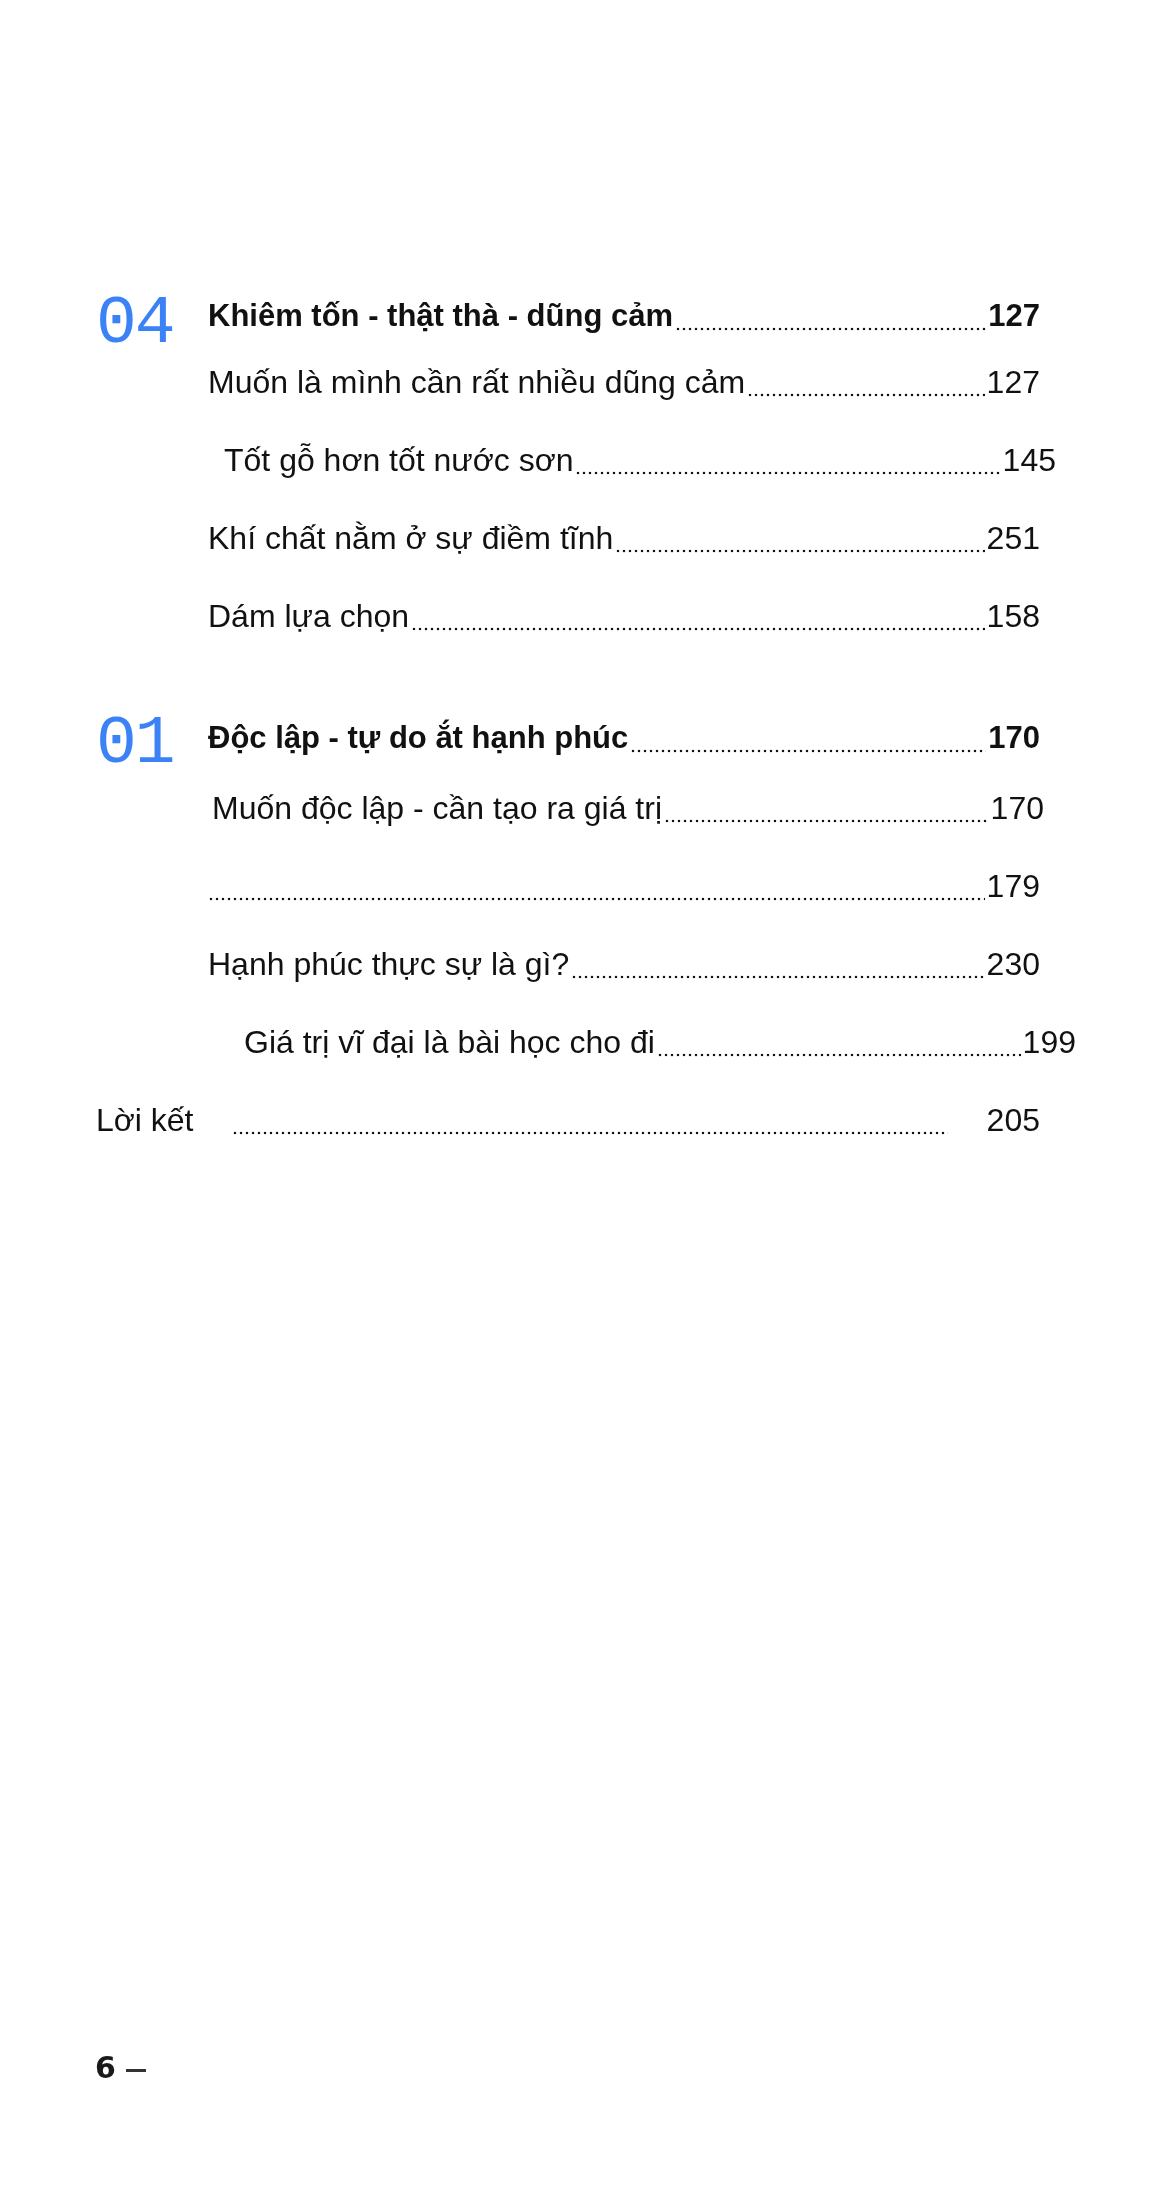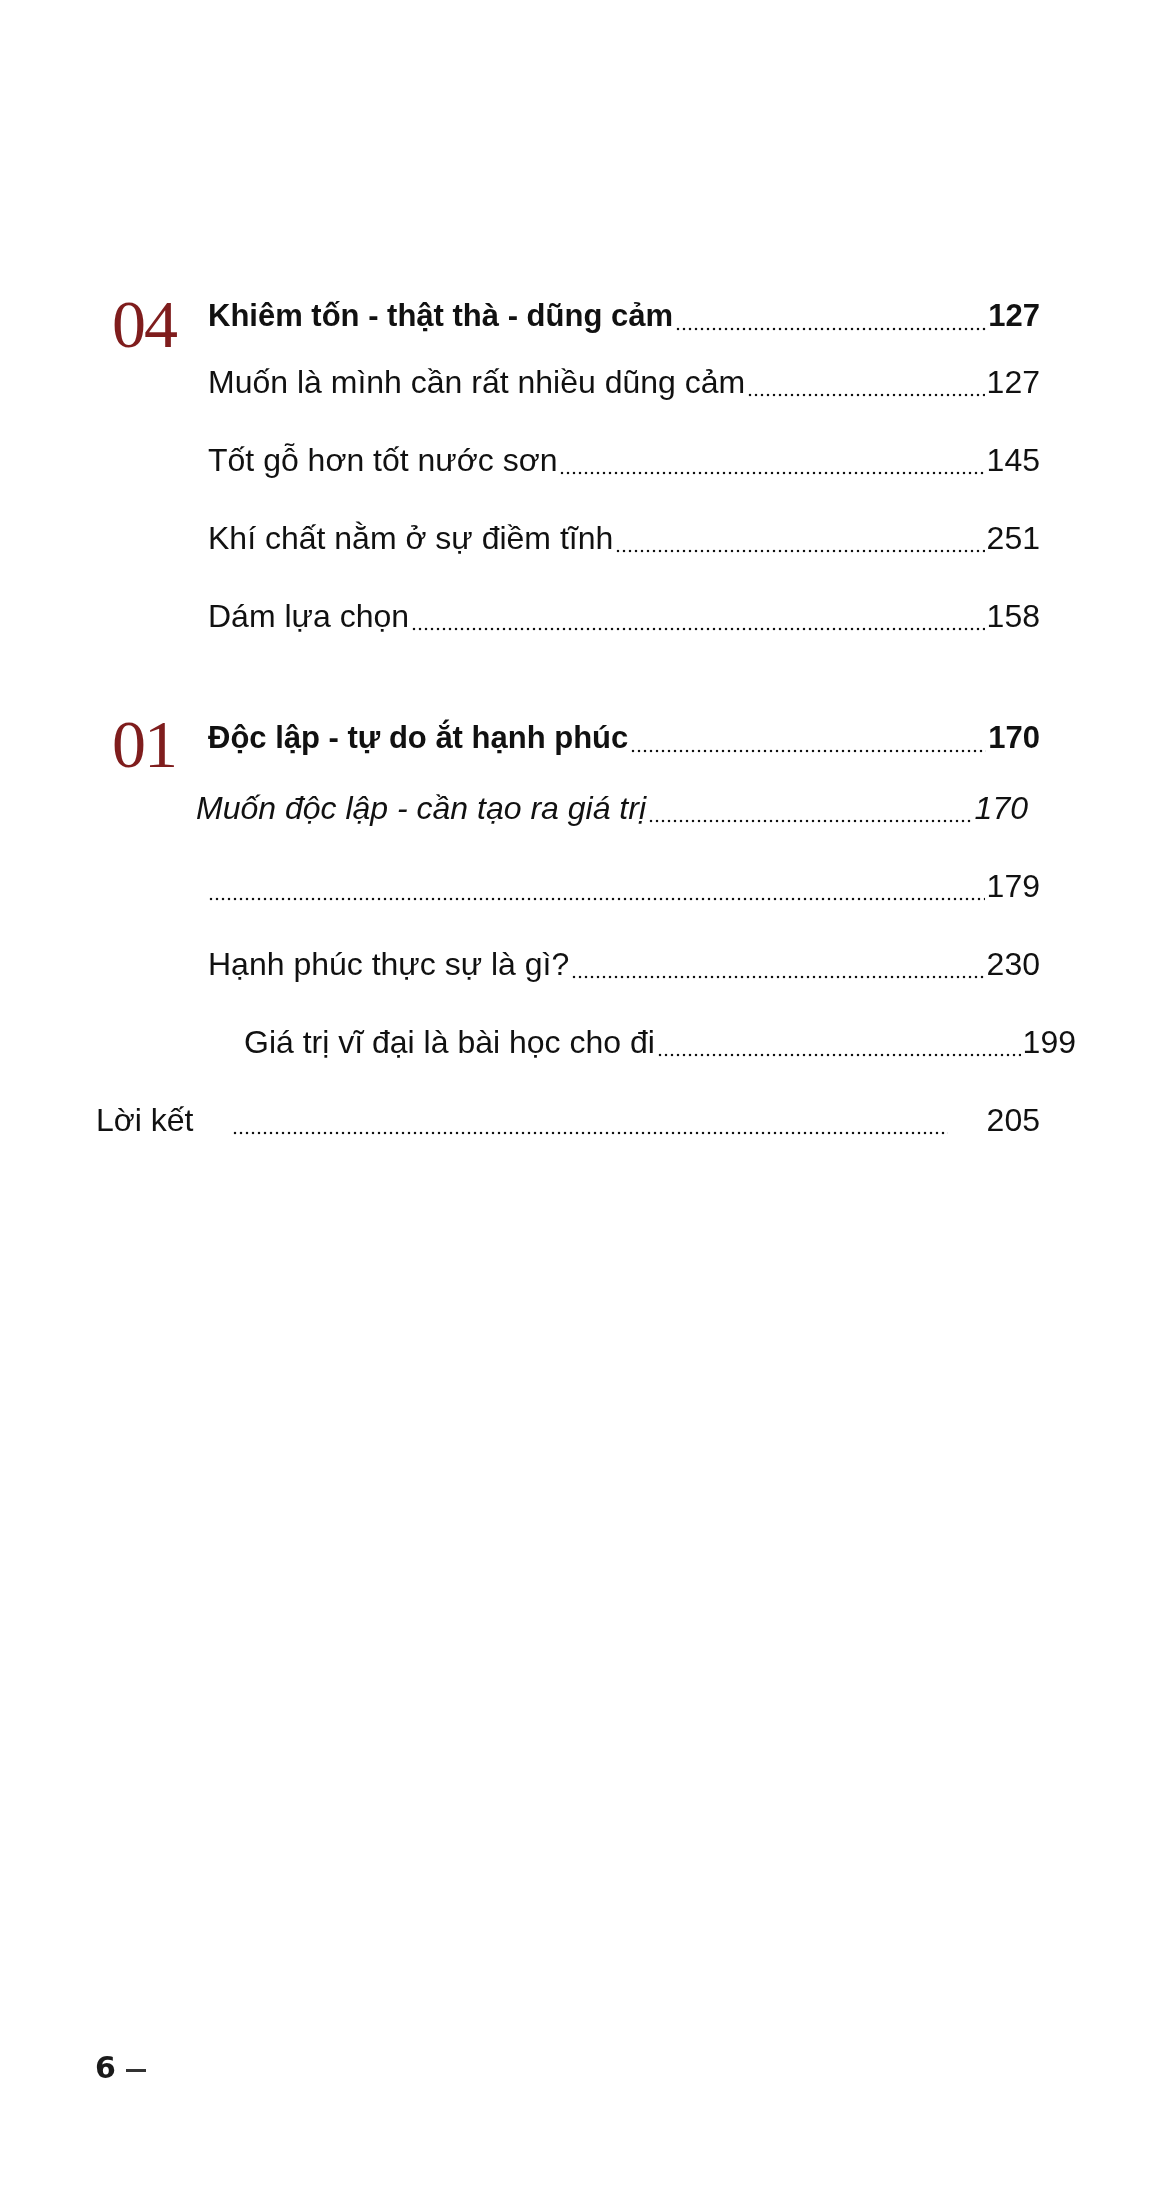--- a/index.html
+++ b/index.html
@@ -21,27 +21,27 @@
       width: 1172px;
       height: 2212px;
     }
     .chapter {
       position: absolute;
       left: 0;
       width: 1172px;
     }
     .chapter-num {
       position: absolute;
-      left: 112px;
-      font-family: Liberation Serif, serif;
+      left: 96px;
+      font-family: Liberation Mono, monospace;
       font-weight: 400;
       font-size: 68px;
       letter-spacing: -2px;
       line-height: 1;
-      color: #7f1d1d;
+      color: #3b82f6;
     }
     .toc-row {
       position: absolute;
       display: flex;
       align-items: baseline;
       white-space: nowrap;
       height: 44px;
     }
     .toc-row .title {
       flex: 0 0 auto;
@@ -104,21 +104,21 @@
       <span class="dots"></span>
       <span class="page-no">127</span>
     </div>
 
     <div class="toc-row row-sub" style="left:208px; width:832px; top:364px;">
       <span class="title">Muốn là mình cần rất nhiều dũng cảm</span>
       <span class="dots"></span>
       <span class="page-no">127</span>
     </div>
 
-    <div class="toc-row row-sub" style="left:208px; width:832px; top:442px;">
+    <div class="toc-row row-sub" style="left:224px; width:832px; top:442px;">
       <span class="title">Tốt gỗ hơn tốt nước sơn</span>
       <span class="dots"></span>
       <span class="page-no">145</span>
     </div>
 
     <div class="toc-row row-sub" style="left:208px; width:832px; top:520px;">
       <span class="title">Khí chất nằm ở sự điềm tĩnh</span>
       <span class="dots"></span>
       <span class="page-no">251</span>
     </div>
@@ -132,21 +132,21 @@
 
   <div class="chapter">
     <div class="chapter-num" style="top:710px;">01</div>
 
     <div class="toc-row row-heading" style="left:208px; width:832px; top:720px;justify-content:space-between;">
       <span class="title">Độc lập - tự do ắt hạnh phúc</span>
       <span class="dots"></span>
       <span class="page-no">170</span>
     </div>
 
-    <div class="toc-row row-sub" style="left:196px; width:832px; top:790px;font-style:italic;">
+    <div class="toc-row row-sub" style="left:212px; width:832px; top:790px;">
       <span class="title">Muốn độc lập - cần tạo ra giá trị</span>
       <span class="dots"></span>
       <span class="page-no">170</span>
     </div>
 
     <div class="toc-row row-sub" style="left:208px; width:832px; top:868px;">
       <span class="dots"></span>
       <span class="page-no">179</span>
     </div>
 

